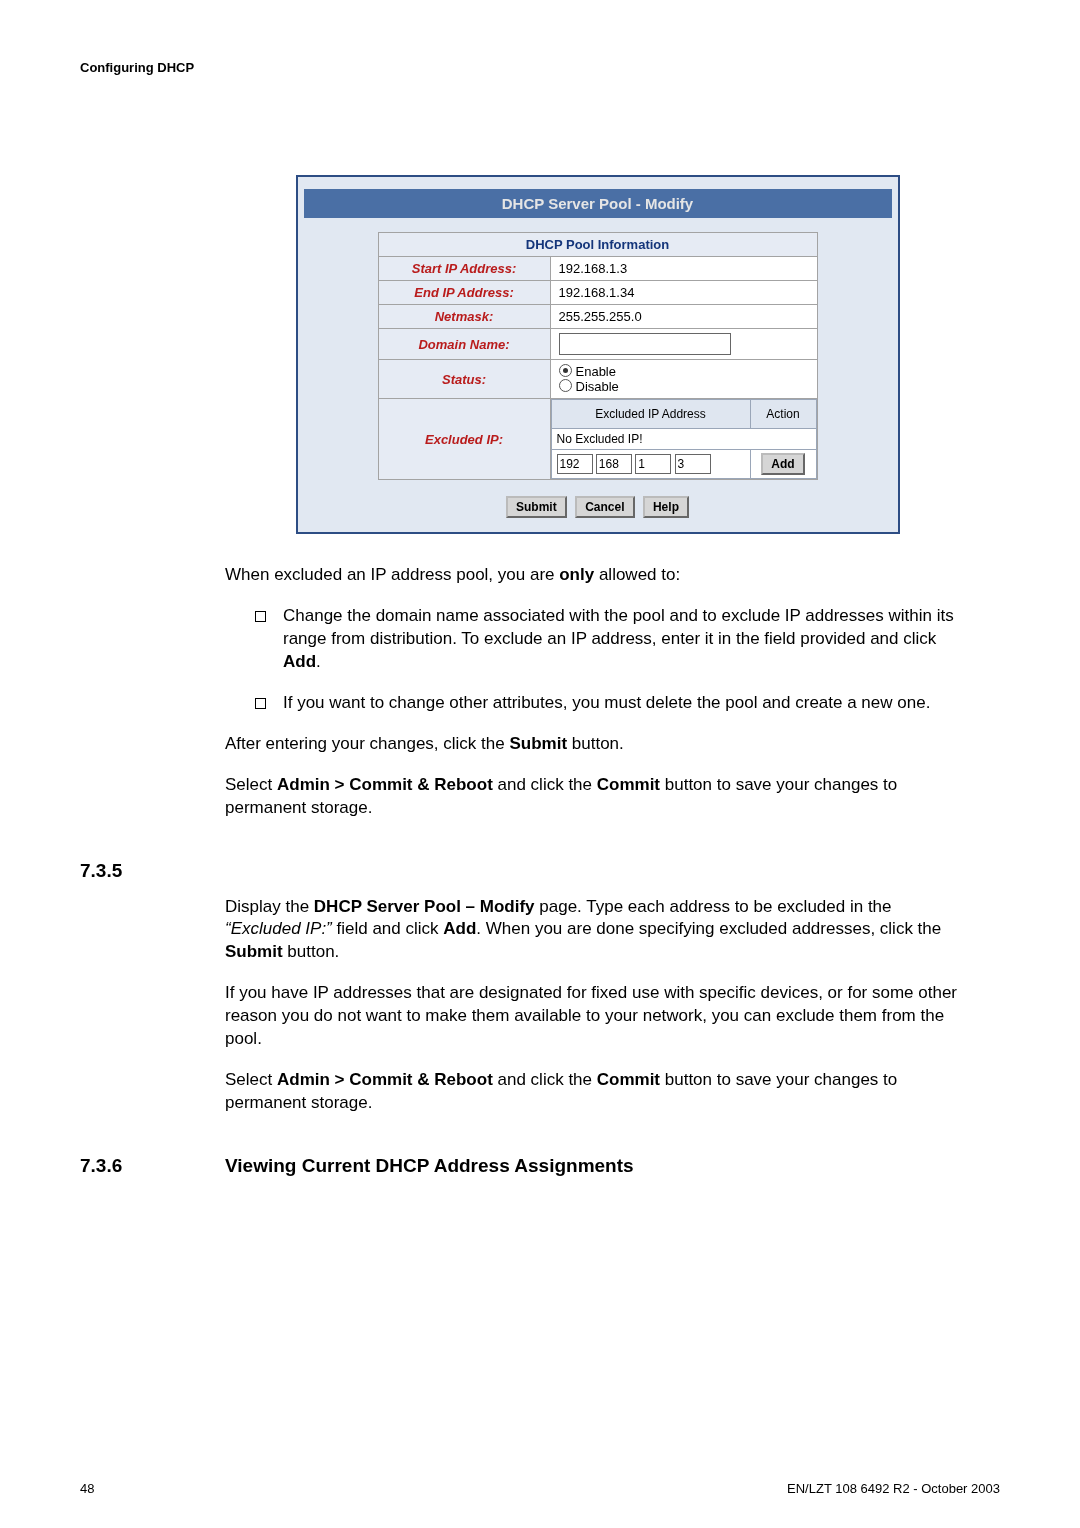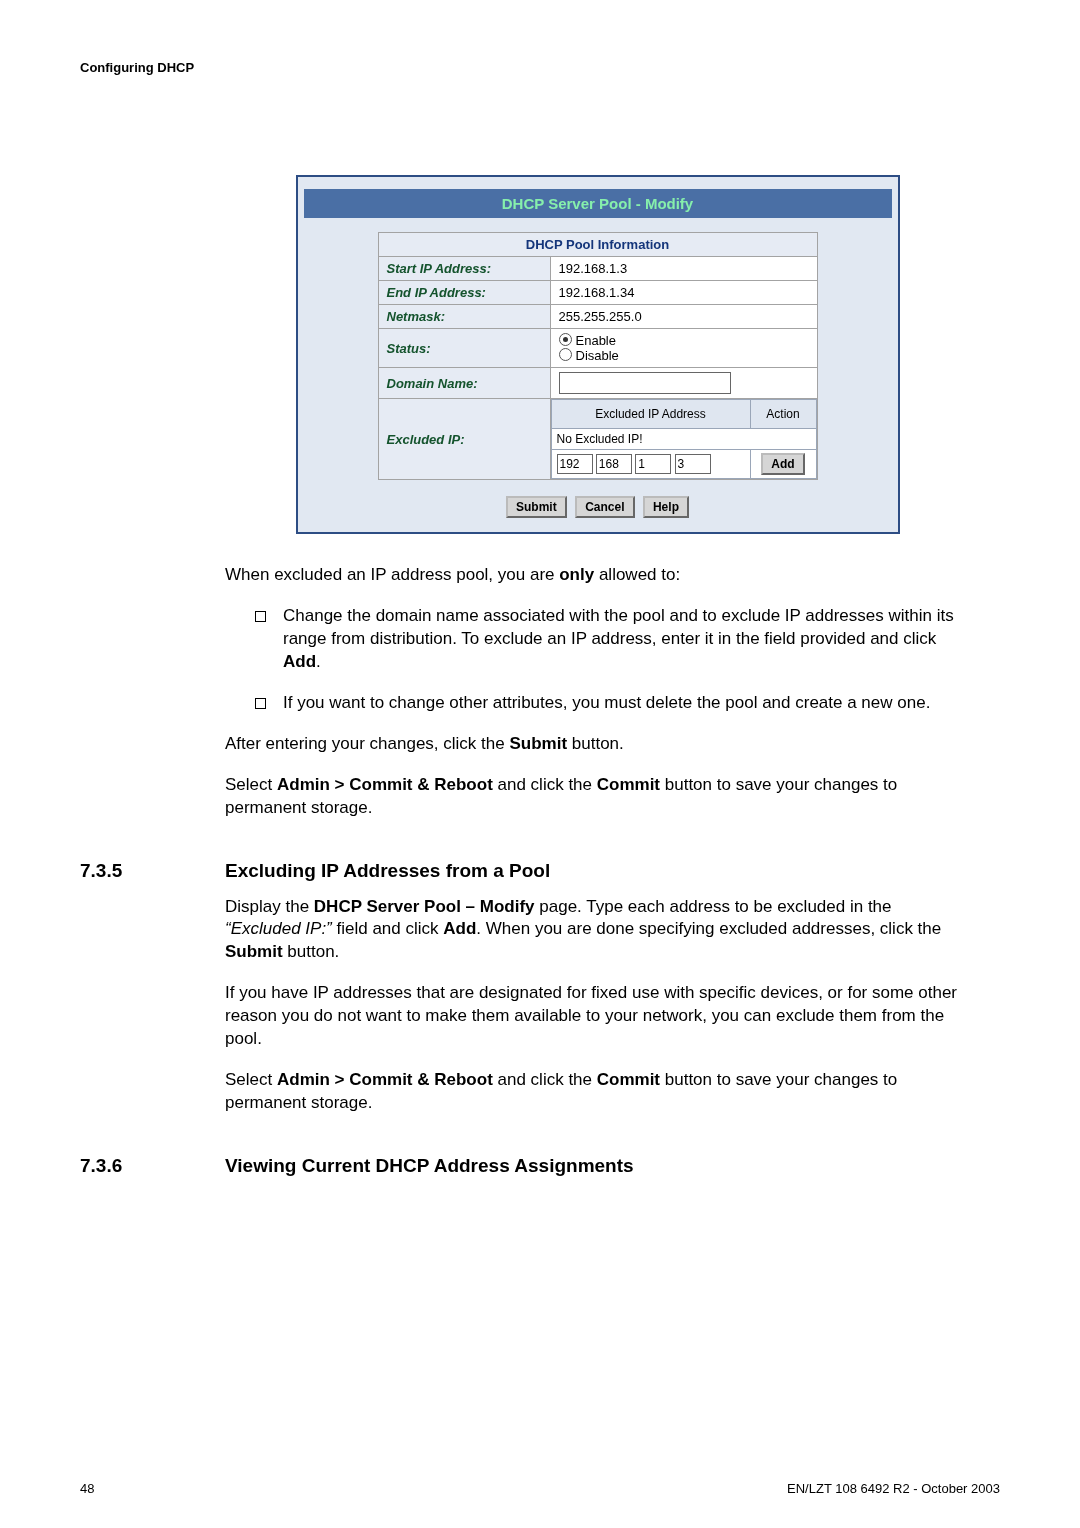--- a/index.html
+++ b/index.html
@@ -29,44 +29,44 @@
   
   .shot {
     width: 600px;
     border: 2px solid #2d4d84;
     background: #e1e8f2;
     margin: 0 auto 30px auto;
     padding-top: 6px;
   }
   .shot-title {
     text-align: center;
-    color: #86efac;
+    color: #e5e5e5;
     font-weight: bold;
     font-size: 15px;
     background: #4a6fa5;
     margin: 6px 0 0 0;
     padding: 6px 0;
   }
   .pool-table {
     border-collapse: collapse;
     margin: 14px auto 0 auto;
     background: #fff;
   }
   .pool-table td, .pool-table th {
     border: 1px solid #a3a3a3;
     font-size: 13px;
     padding: 4px 8px;
     vertical-align: middle;
   }
   .label-cell {
     background: #e6ebf4;
-    color: #14532d;
+    color: #b91c1c;
     font-style: italic;
     font-weight: bold;
-    text-align: left;
+    text-align: center;
     width: 155px;
   }
   .val-cell {
     background: #fff;
     width: 250px;
   }
   .dn-input {
     width: 170px;
     height: 20px;
     border: 1px solid #666;
@@ -216,29 +216,29 @@
         </tr>
         <tr>
           <td class="label-cell">End IP Address:</td>
           <td class="val-cell">192.168.1.34</td>
         </tr>
         <tr>
           <td class="label-cell">Netmask:</td>
           <td class="val-cell">255.255.255.0</td>
         </tr>
         <tr>
+          <td class="label-cell">Domain Name:</td>
+          <td class="val-cell"><span class="dn-input"></span></td>
+        </tr>
+        <tr>
           <td class="label-cell">Status:</td>
           <td class="val-cell">
             <div><span class="radio checked"></span><span>Enable</span></div>
             <div><span class="radio"></span><span>Disable</span></div>
           </td>
-        </tr>
-        <tr>
-          <td class="label-cell">Domain Name:</td>
-          <td class="val-cell"><span class="dn-input"></span></td>
         </tr>
         <tr>
           <td class="label-cell">Excluded IP:</td>
           <td class="val-cell" style="padding:0;">
             <table class="inner-table">
               <tbody>
                     <tr>
                 <th>Excluded IP Address</th>
                 <th style="width:55px;">Action</th>
               </tr>
@@ -285,21 +285,20 @@
       <span>After entering your changes, click the </span><span class="bold">Submit</span><span> button.</span>
     </p>
 
     <p class="body">
       <span>Select </span><span class="bold">Admin &gt; Commit &amp; Reboot</span><span> and click the </span><span class="bold">Commit</span><span> button to save your changes to permanent storage.</span>
     </p>
   </div>
 
   <div class="sec-row">
     <div class="sec-num">7.3.5</div>
-    <div class="sec-title">Excluding IP Addresses from a Pool</div>
   </div>
   <div class="main-col">
     <p class="body">
       <span>Display the </span><span class="bold">DHCP Server Pool – Modify</span><span> page. Type each address to be excluded in the </span><span class="ital">“Excluded IP:”</span><span> field and click </span><span class="bold">Add</span><span>. When you are done specifying excluded addresses, click the </span><span class="bold">Submit</span><span> button.</span>
     </p>
     <p class="body">If you have IP addresses that are designated for fixed use with specific devices, or for some other reason you do not want to make them available to your network, you can exclude them from the pool.</p>
     <p class="body">
       <span>Select </span><span class="bold">Admin &gt; Commit &amp; Reboot</span><span> and click the </span><span class="bold">Commit</span><span> button to save your changes to permanent storage.</span>
     </p>
   </div>

